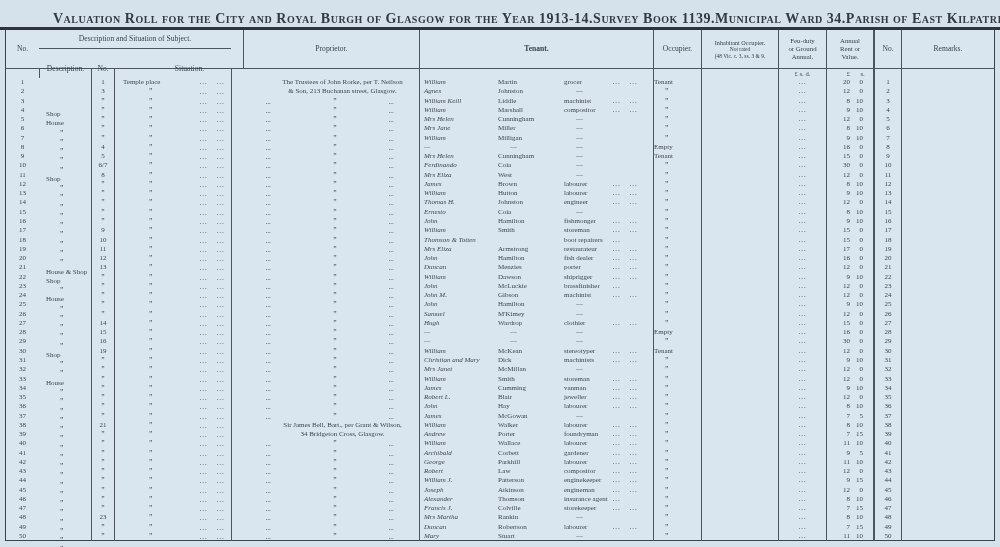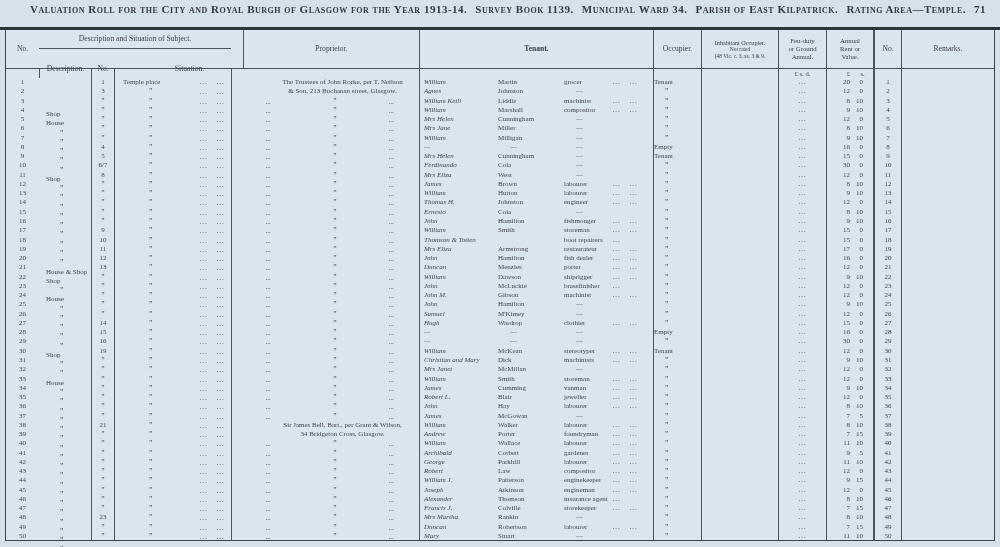--- a/index.html
+++ b/index.html
@@ -1,23 +1,23 @@
 <!DOCTYPE html>
 <html><head>
 <meta charset="utf-8">
 <style>
   * { margin:0; padding:0; box-sizing:border-box; }
   html,body { width:1000px; height:547px; }
   body { font-family:"Liberation Serif","DejaVu Serif",serif; }
   .page { position:relative; width:1000px; height:547px; background:#d5e2ec; color:#3f454d; overflow:hidden; }
 
   
-  .titlebar { height:27px; display:flex; align-items:flex-start; justify-content:space-between;
-    padding:3px 14px 0 30px; font-variant:small-caps; font-weight:700; font-size:11px;
-    letter-spacing:.5px; color:#333942; white-space:nowrap; }
+  .titlebar { height:27px; display:flex; align-items:flex-end; justify-content:space-between;
+    padding:3px 14px 0 30px; font-variant:small-caps; font-weight:700; font-size:14px;
+    letter-spacing:.5px; color:#333942; white-space:nowrap;margin-left:23px; }
   .toprule { position:absolute; top:27px; left:0; right:0; height:3px; background:#2e343b; }
 
   
   .sheet { position:absolute; top:30px; left:5px; right:5px; bottom:6px;
     background:#d9e6f0; border:1.6px solid #3c434b; border-top:none;
     --cols: 33px 52px 23px 117px 188px 234px 48px 77px 48px 47px 28px 1fr;
     --line:#4d545d; }
 
   .bl  { border-left:1px solid var(--line); }
   .bl2 { border-left:2px solid var(--line); }

